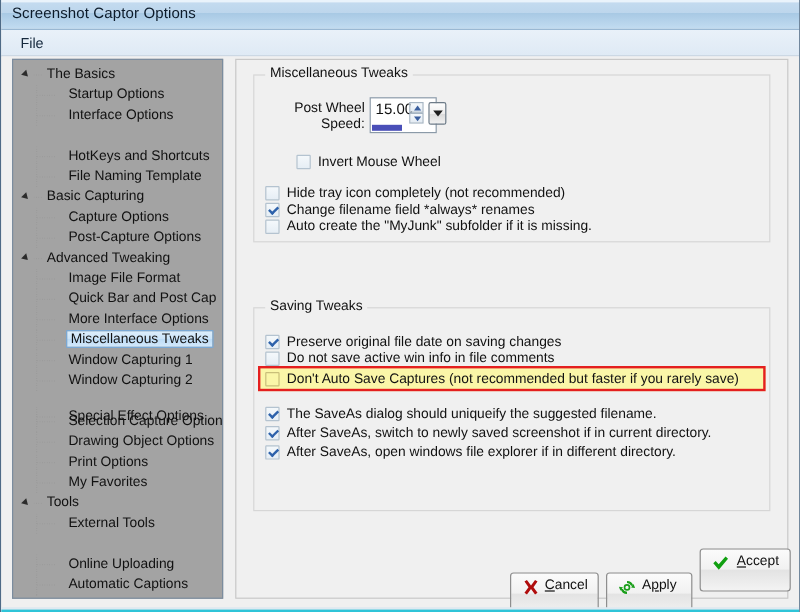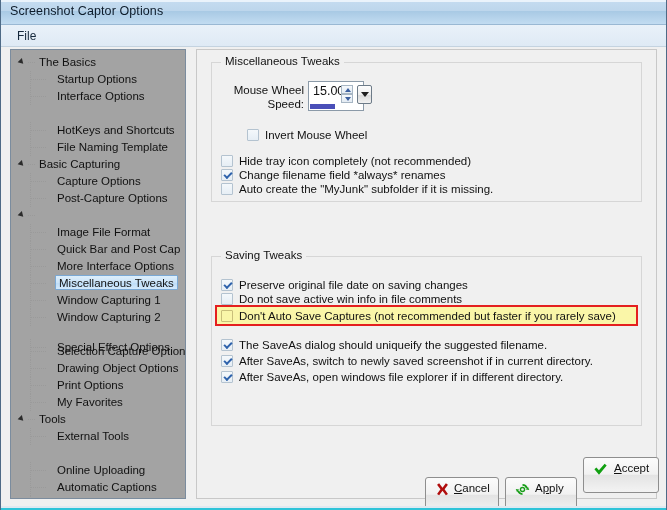--- a/index.html
+++ b/index.html
@@ -286,20 +286,21 @@
           <span class="lbl">Capture Options</span>
         </div>
         <div class="tnode child" style="position: absolute; left: 0px; top: 140px; right: 0px;">
           <span class="dotv"></span>
           <span class="dotstub"></span>
           <span class="lbl">Post-Capture Options</span>
         </div>
         <div class="tnode group" style="position: absolute; left: 0px; top: 157px; right: 0px;">
           <span class="tri"></span>
           <span class="dash"></span>
+          <span class="lbl">Advanced Tweaking</span>
         </div>
         <div class="tnode child" style="position: absolute; left: 0px; top: 174px; right: 0px;">
           <span class="dotv"></span>
           <span class="dotstub"></span>
           <span class="lbl">Image File Format</span>
         </div>
         <div class="tnode child" style="position: absolute; left: 0px; top: 191px; right: 0px;">
           <span class="dotv"></span>
           <span class="dotstub"></span>
           <span class="lbl">Quick Bar and Post Cap</span>
@@ -373,21 +374,21 @@
           <span class="dotv"></span>
           <span class="lbl">Scanner Options</span>
         </div>
       </div>
 
     <div id="rightpane">
 
       <div class="groupbox" id="gb-misc" style="left:14px;top:12px;right:14px;height:140px;">
         <div class="gbtitle">Miscellaneous Tweaks</div>
 
-        <div class="fieldlabel" style="left:12px;top:20px;width:80px;">Mouse Wheel</div>
+        <div class="fieldlabel" style="left:12px;top:20px;width:80px;">Post Wheel</div>
         <div class="fieldlabel" style="left:12px;top:34px;width:80px;">Speed:</div>
 
         <div id="spinwrap" style="left:96px;top:18px;width:56px;height:30px;">
           <div id="spinval">15.00</div>
           <div id="spinbar" style="width:25px;"></div>
         </div>
         <div id="spinbtns" style="left:129px;top:22px;">
           <div class="spinbtn up">
               <span class="arr"></span>
             </div>

